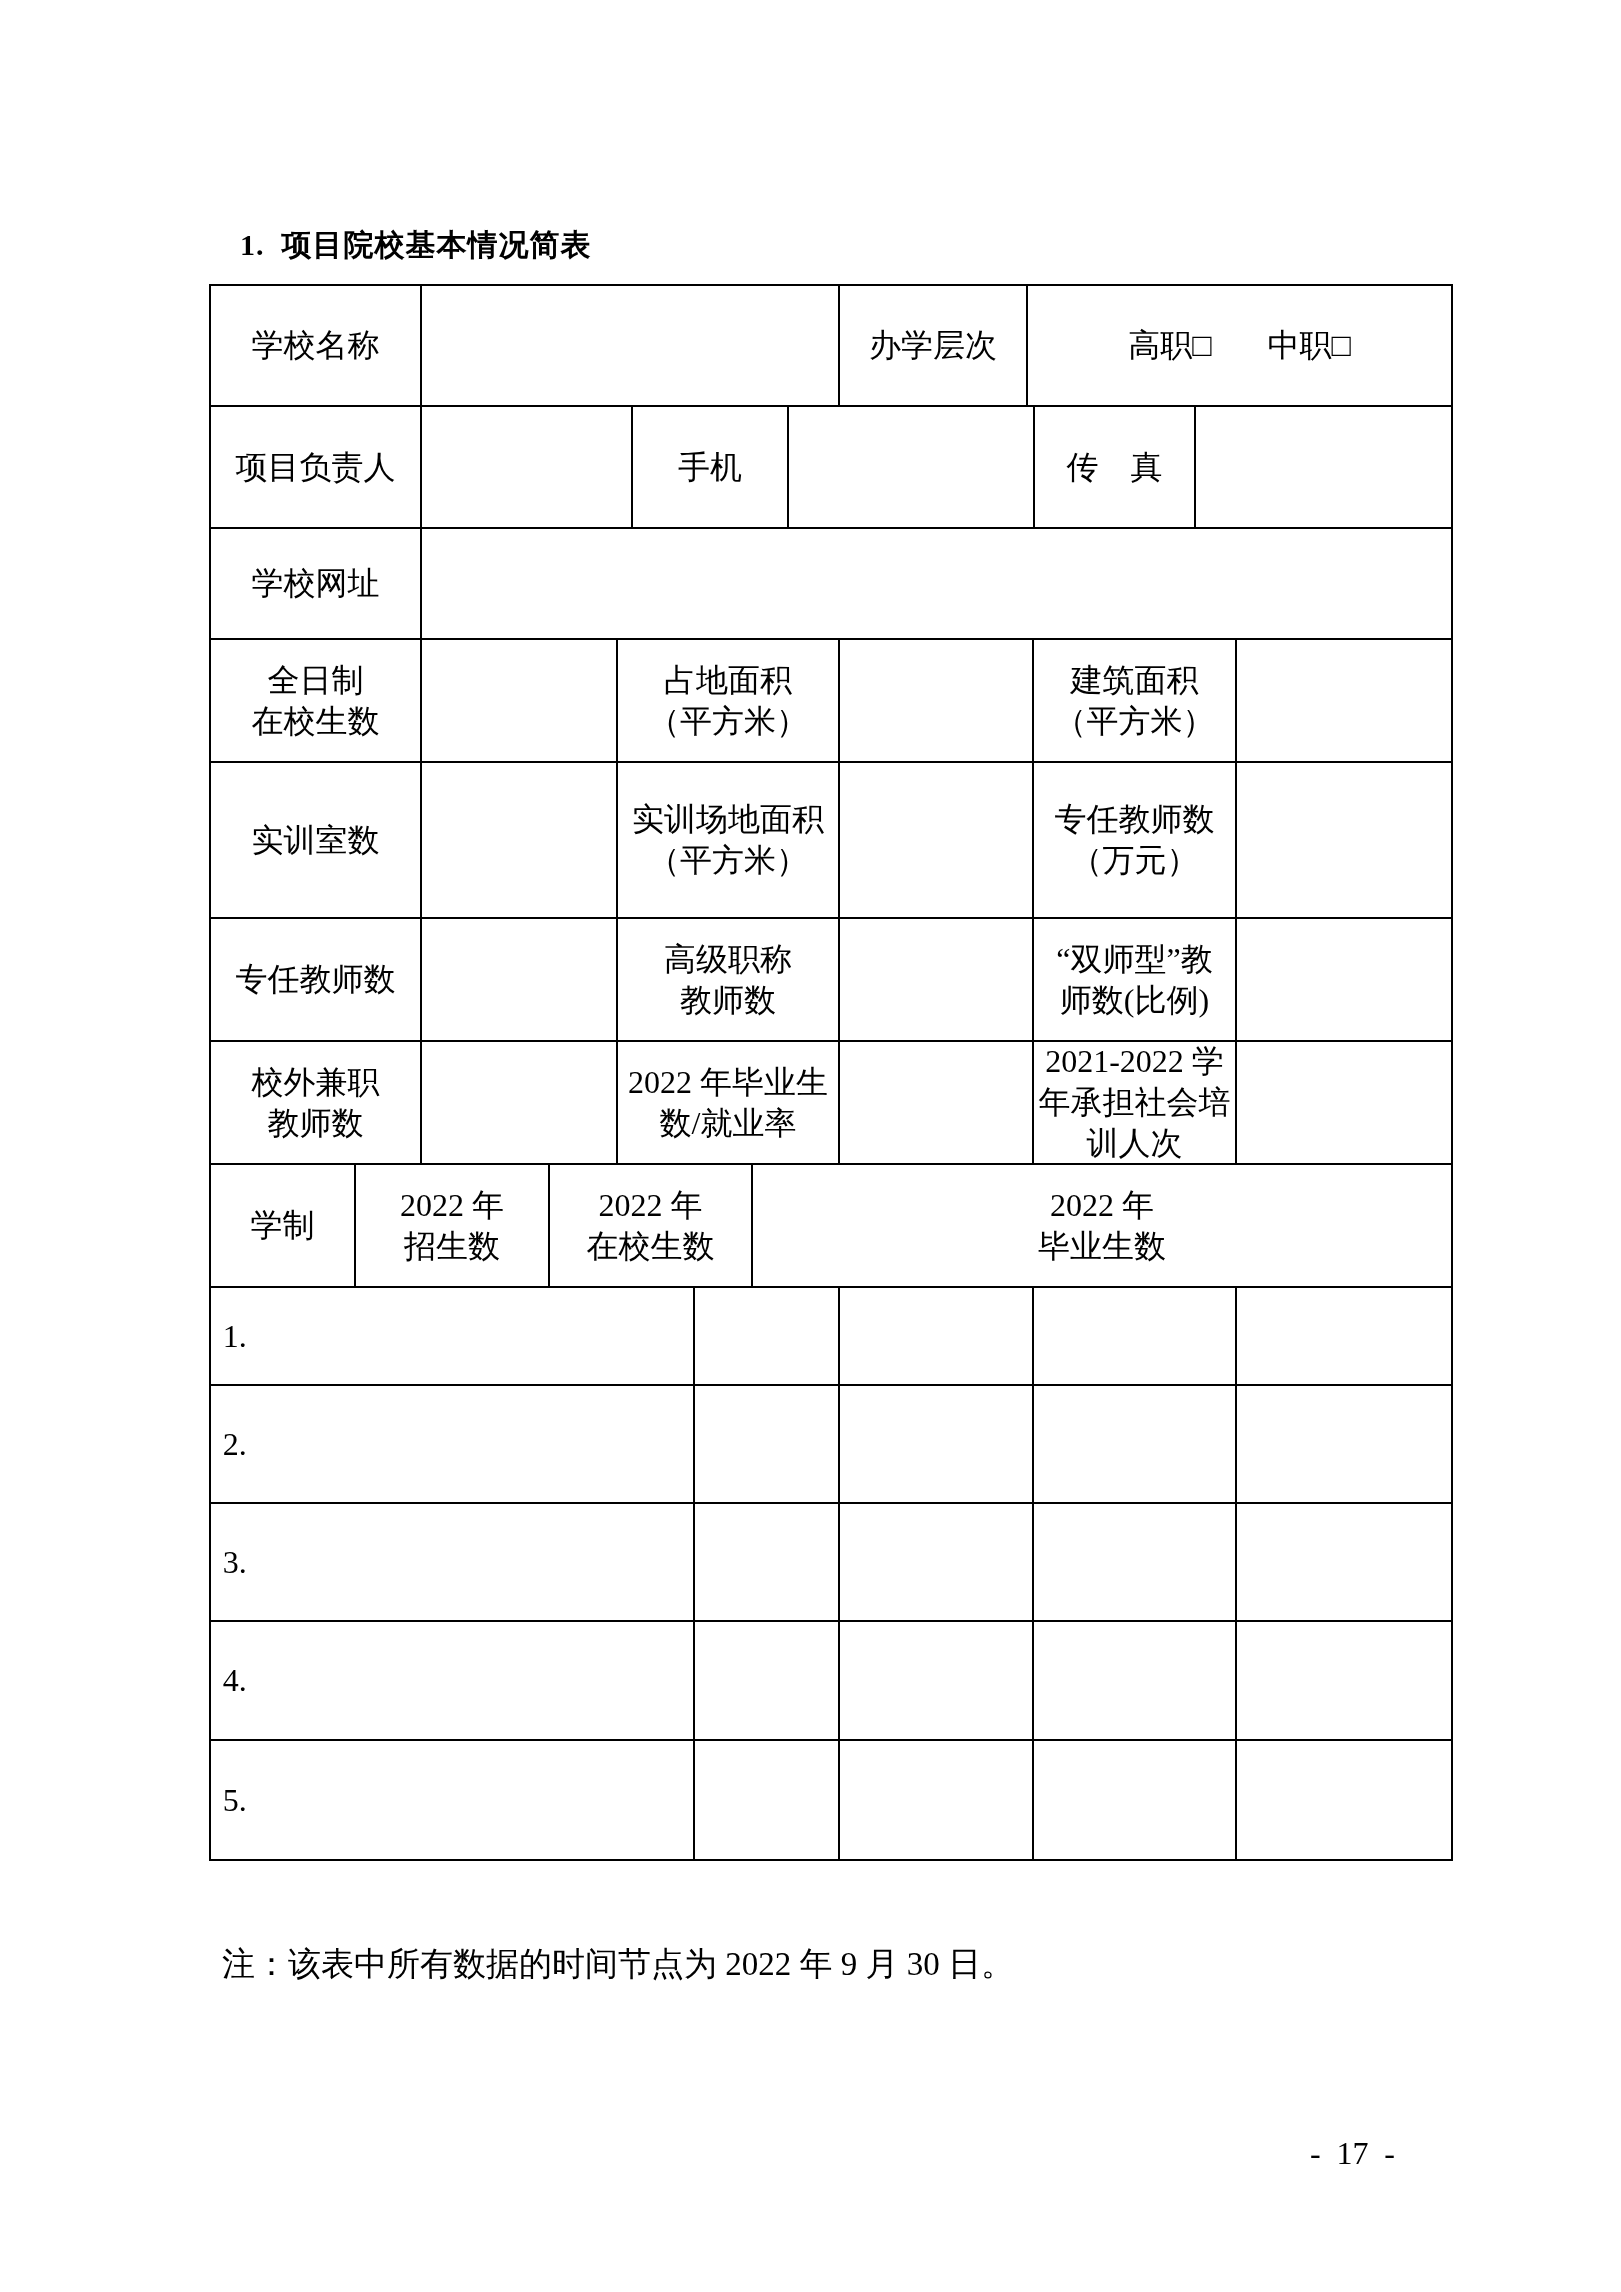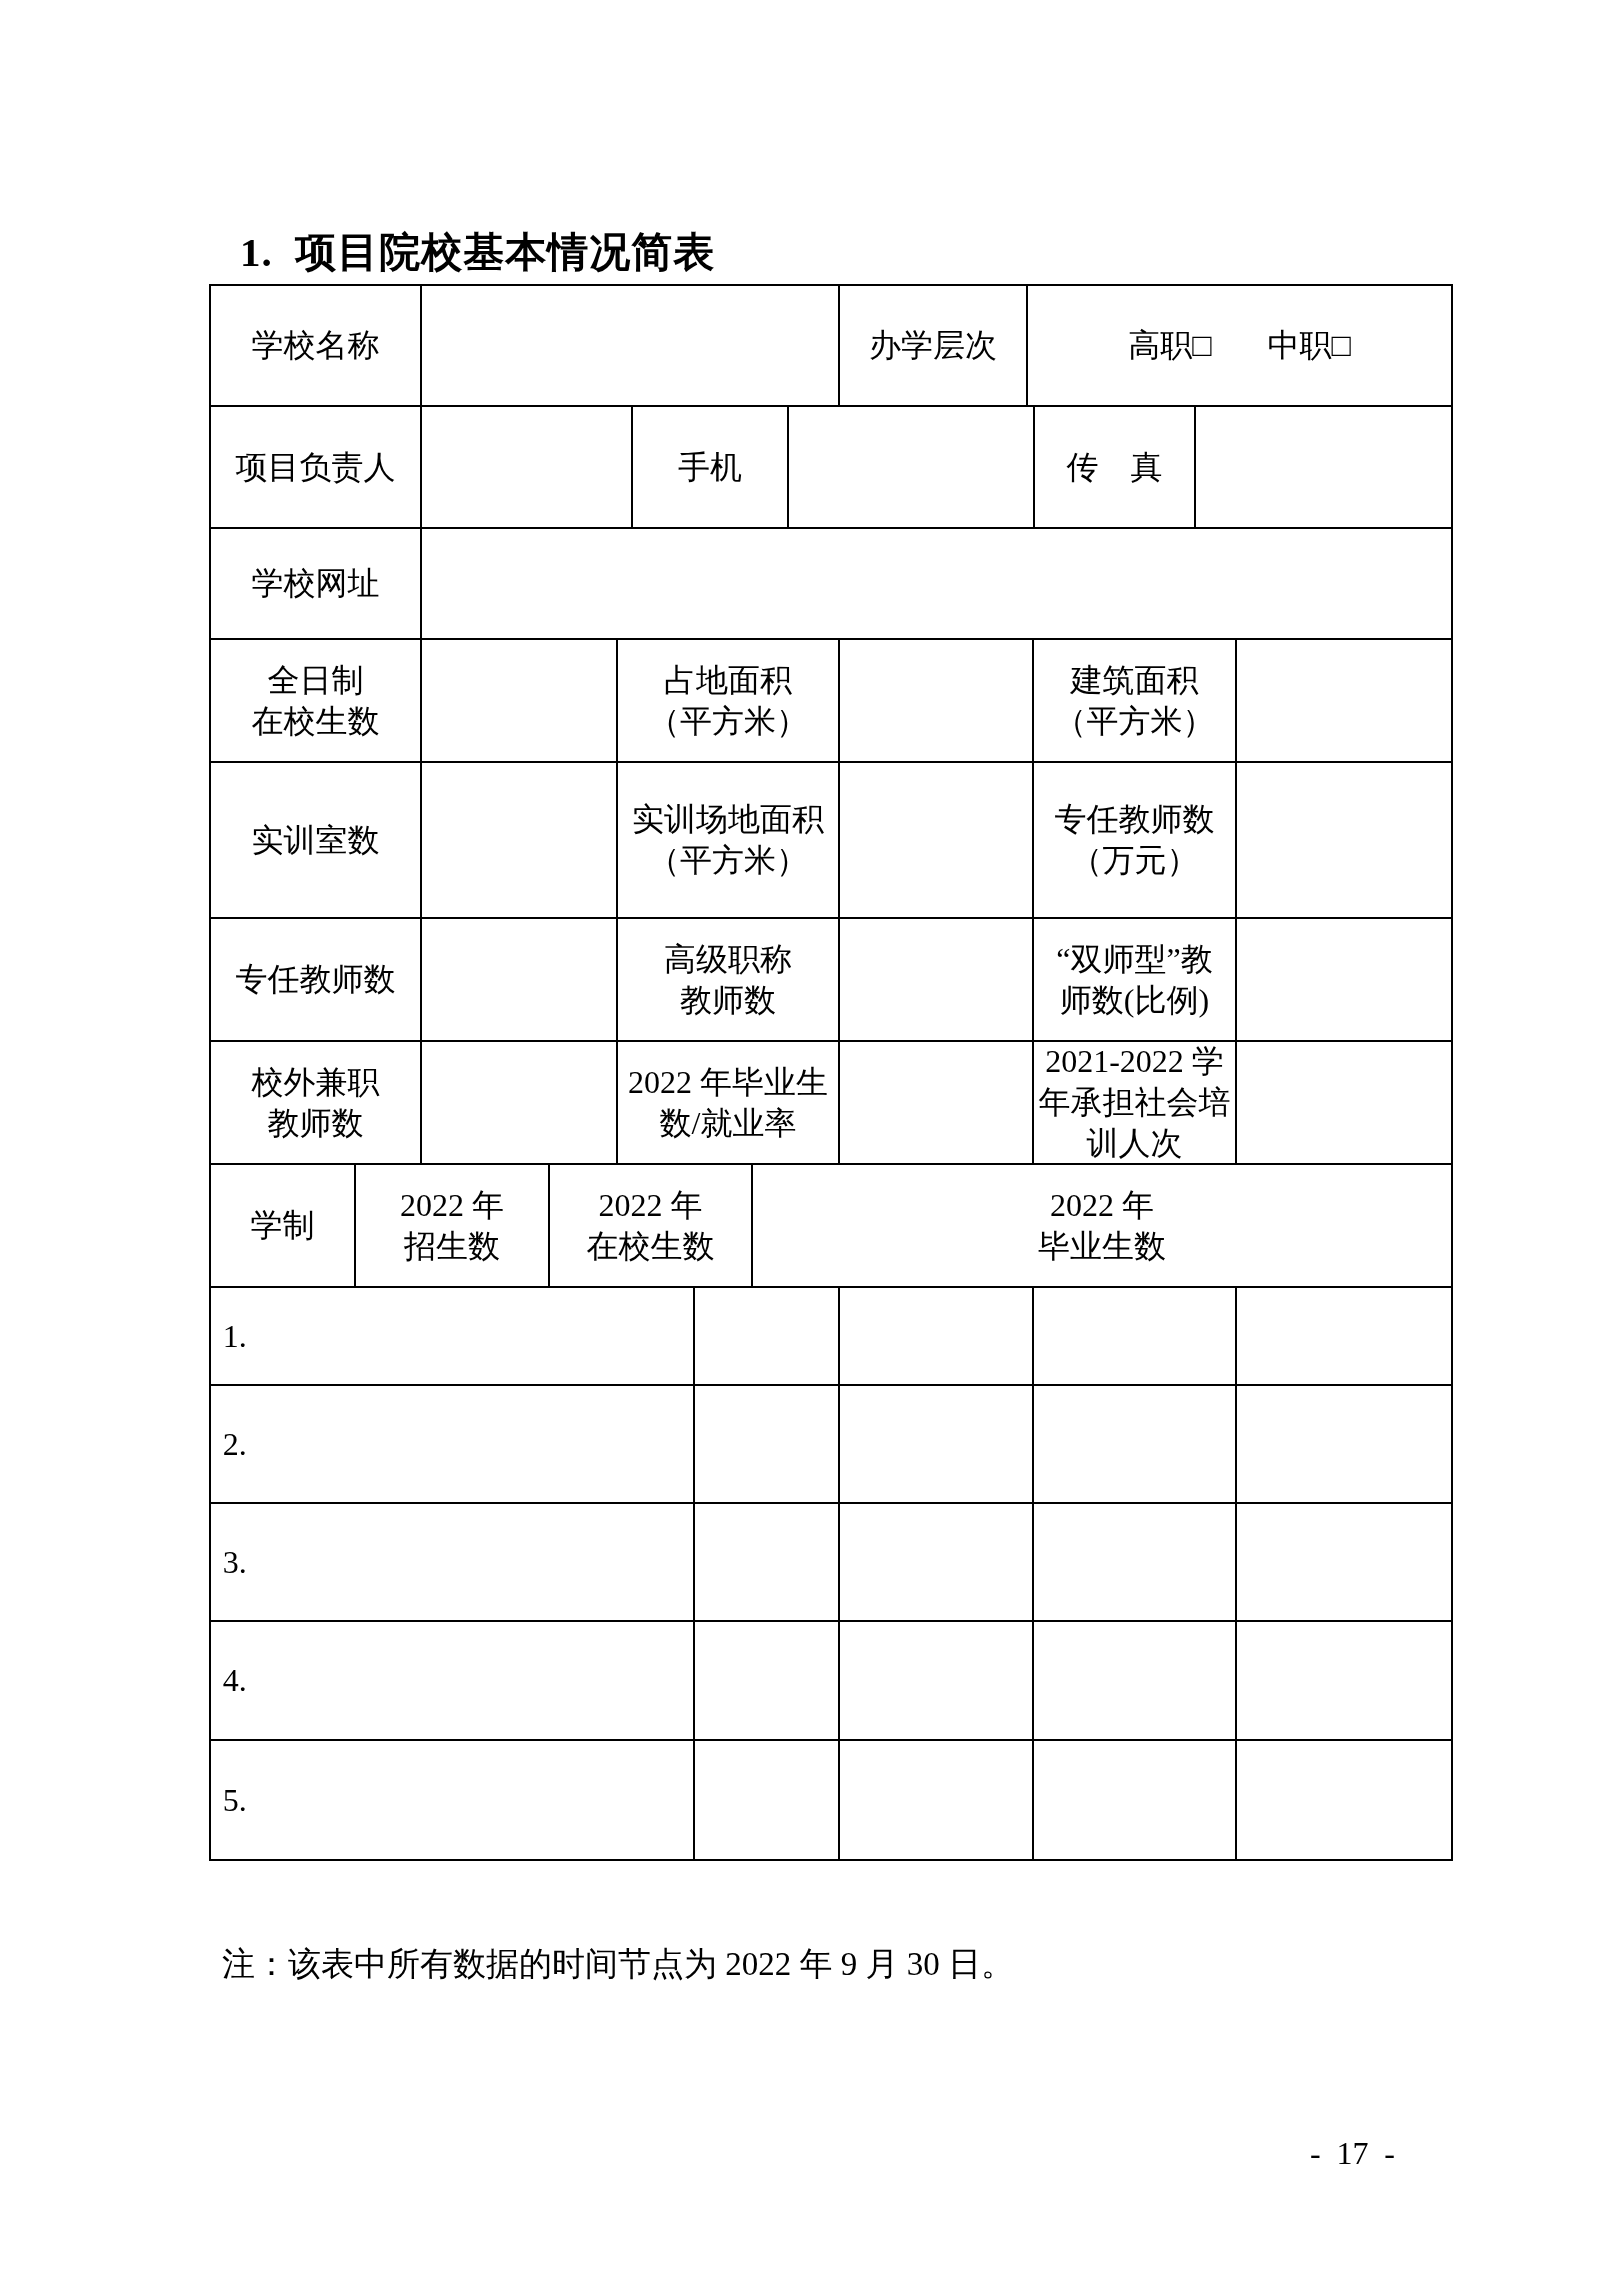--- a/index.html
+++ b/index.html
@@ -7,21 +7,21 @@
     position:relative;
     width:1621px; height:2293px;
     background:#ffffff;
     font-family:"Liberation Serif","DejaVu Serif",serif;
     color:#000;
     margin:0 auto;
     overflow:hidden;
   }
   .title {
     position:absolute; left:240px; top:225px; margin:0;
-    font-size:41px; font-weight:bold; white-space:pre;
+    font-size:30px; font-weight:bold; white-space:pre;
     letter-spacing:1px;
   }
   .tbl {
     position:absolute; left:209px; top:284px; width:1244px;
     border:2px solid #000; box-sizing:border-box;
     display:flex; flex-direction:column;
   }
   .row { display:flex; box-sizing:border-box; }
   .cell {
     box-sizing:border-box;

